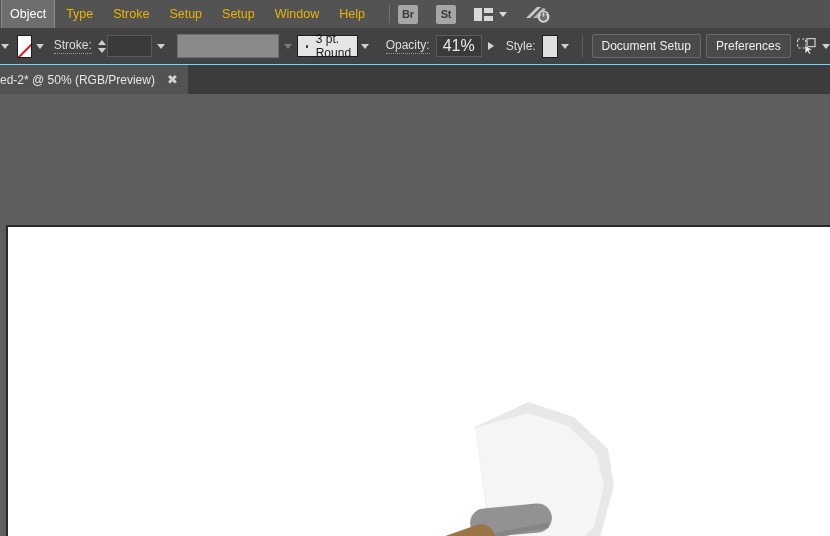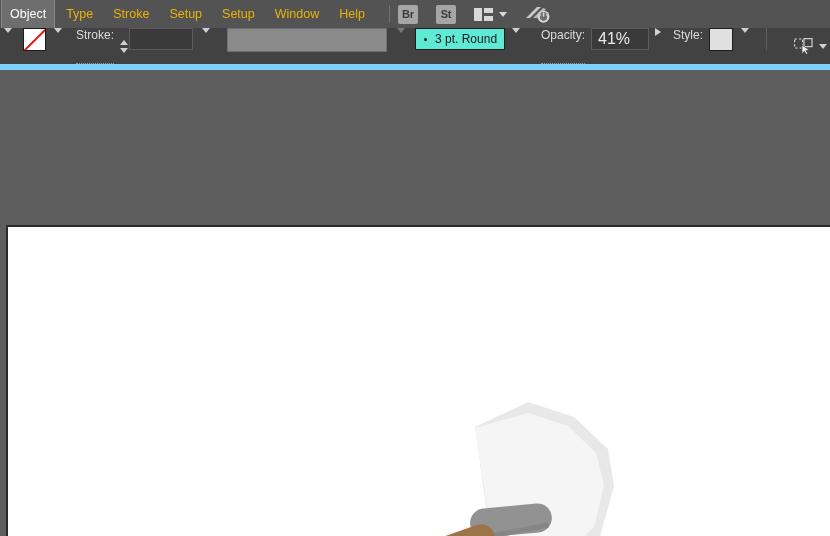--- a/index.html
+++ b/index.html
@@ -75,21 +75,22 @@
   }
   .cloud-icon { margin-left: 16px; display:flex; align-items:center; }
 
   
   #controlbar {
     position: absolute;
     left: 0; top: 28px;
     width: 830px; height: 36px;
     background: #424242;
     display: flex;
-    border-bottom: 6px solid #7dd3fc;
+    align-items: center;
+    border-bottom: 1px solid #7dd3fc;
   }
   .chev-sm {
     width: 0; height: 0;
     border-left: 4px solid transparent;
     border-right: 4px solid transparent;
     border-top: 5px solid #cfcfcf;
   }
   .none-swatch {
     width: 21px; height: 21px;
     background: #ffffff;
@@ -153,21 +154,21 @@
     margin-left: 8px;
   }
   .chev-dim {
     width: 0; height: 0;
     border-left: 4px solid transparent;
     border-right: 4px solid transparent;
     border-top: 5px solid #787878;
   }
   .brush-field {
     width: 90px; height: 22px;
-    background: #5eead4;
+    background: #e5e5e5;
     border: 1px solid #1d1d1d;
     display: flex;
     align-items: center;
     color: #1a1a1a;
     font-size: 12px;
     box-sizing: border-box;
     padding: 0 4px;
   }
   .brush-dot {
     width: 3px; height: 3px;
@@ -339,33 +340,41 @@
     <span class="arrow-right"></span>
 
     <div class="cb-label" style="margin-left:12px;">Style:</div>
     <div class="style-swatch"></div>
     <div style="width:24px;display:flex;justify-content:center;">
       <span class="chev-sm"></span>
     </div>
 
     <div class="vsep"></div>
 
+    <div class="cb-btn">Document Setup</div>
     <div style="width:8px;"></div>
+    <div class="cb-btn">Preferences</div>
 
     <div style="width:10px;"></div>
     <div style="display:flex;align-items:center;gap:5px;">
       <svg width="20" height="16" viewBox="0 0 20 16">
         <rect x="0.6" y="1" width="8" height="9" fill="none" stroke="#d0d0d0" stroke-width="1.2" stroke-dasharray="2.4 2"></rect>
         <rect x="10" y="0.6" width="8" height="8" fill="none" stroke="#d0d0d0" stroke-width="1.2"></rect>
         <path d="M8 7 L8 16 L10.4 13.2 L12.2 16.4 L13.8 15.4 L12 12.4 L15.4 12 Z" fill="#f0f0f0" stroke="#3a3a3a" stroke-width="0.7"></path>
       </svg>
       <span class="chev-sm"></span>
     </div>
   </div>
 
+  <div id="tabbar">
+    <div id="doctab">
+      <span id="tab-title">ed-2* @ 50% (RGB/Preview)</span>
+      <span id="tab-close">✖</span>
+    </div>
+  </div>
 
   <div id="canvas">
     <div id="artboard">
 
       <svg id="artwork" width="824" height="311" viewBox="0 0 824 311">
 
         <g opacity="0.41">
 
           <path d="M467 200 L486 338 L516 345 L560 335 L592 310 L606 259
                    L600 222 L566 190 L520 175 Z" fill="#c9c9c9"></path>

